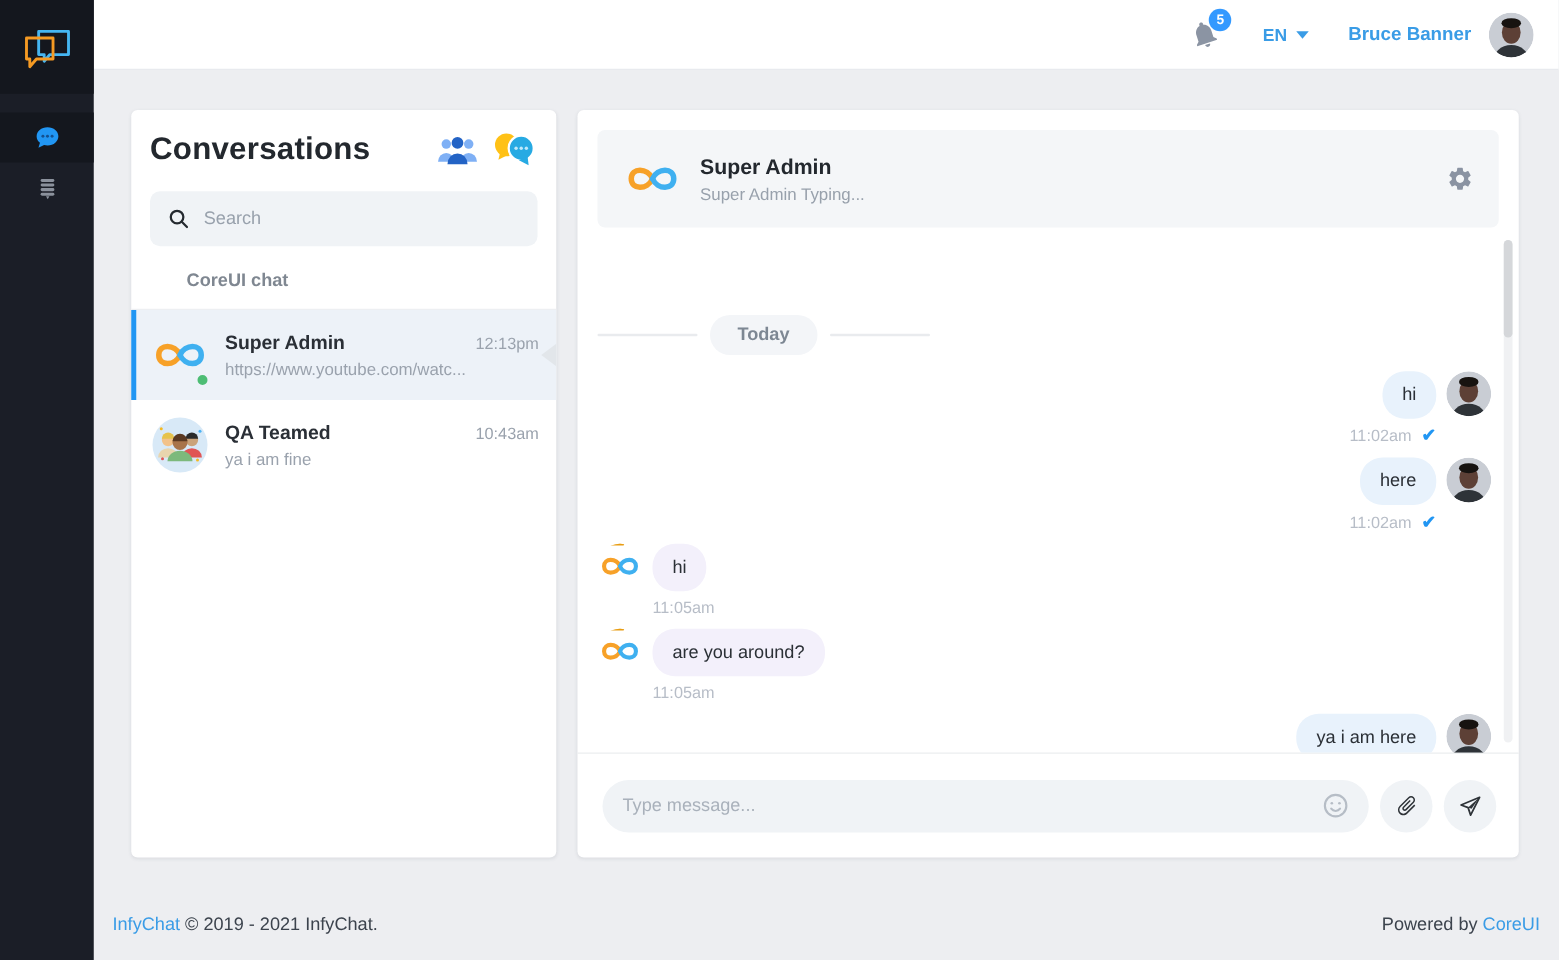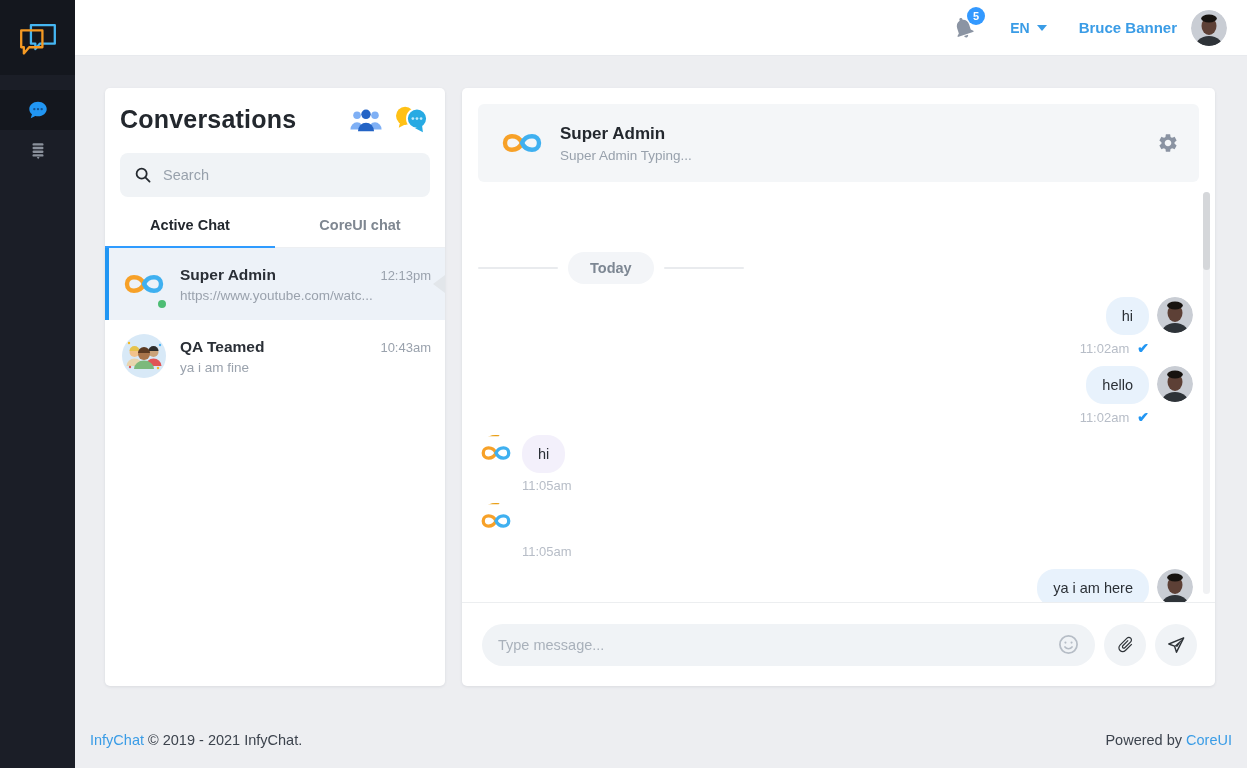--- a/index.html
+++ b/index.html
@@ -332,21 +332,20 @@
     <div class="searchbar">
       <span>
           <svg width="18" height="18">
             <use href="#ic-search"></use>
           </svg>
         </span>
       <input type="text" placeholder="Search" style="">
     </div>
 
     <div class="tabs">
-      <div class="tab active">Active Chat</div>
       <div class="tab">CoreUI chat</div>
     </div>
 
     <div class="conv-list">
       <div class="conv-item active">
         <div class="avatar-48">
           <svg width="48" height="48">
               <use href="#ic-infinity"></use>
             </svg>
           <span class="online-dot"></span>
@@ -409,21 +408,21 @@
               <use href="#ic-user-photo"></use>
             </svg>
           </div>
       </div>
       <div class="msg-meta out">
         <span>11:02am</span>
         <span class="check">✔</span>
       </div>
 
       <div class="msg-row out mt10">
-        <div class="bubble out">hello</div>
+        <div class="bubble out">here</div>
         <div class="msg-avatar avatar-36">
             <svg width="36" height="36">
               <use href="#ic-user-photo"></use>
             </svg>
           </div>
       </div>
       <div class="msg-meta out">
         <span>11:02am</span>
         <span class="check">✔</span>
       </div>
@@ -449,20 +448,21 @@
         <div class="msg-avatar avatar-36">
           <svg width="36" height="36">
               <use href="#ic-infinity"></use>
             </svg>
           <span class="crown">
               <svg width="16" height="11">
                 <use href="#ic-crown"></use>
               </svg>
             </span>
         </div>
+        <div class="bubble in">are you around?</div>
       </div>
       <div class="msg-meta in">
         <span>11:05am</span>
       </div>
 
       <div class="msg-row out mt10">
         <div class="bubble out">ya i am here</div>
         <div class="msg-avatar avatar-36">
             <svg width="36" height="36">
               <use href="#ic-user-photo"></use>

